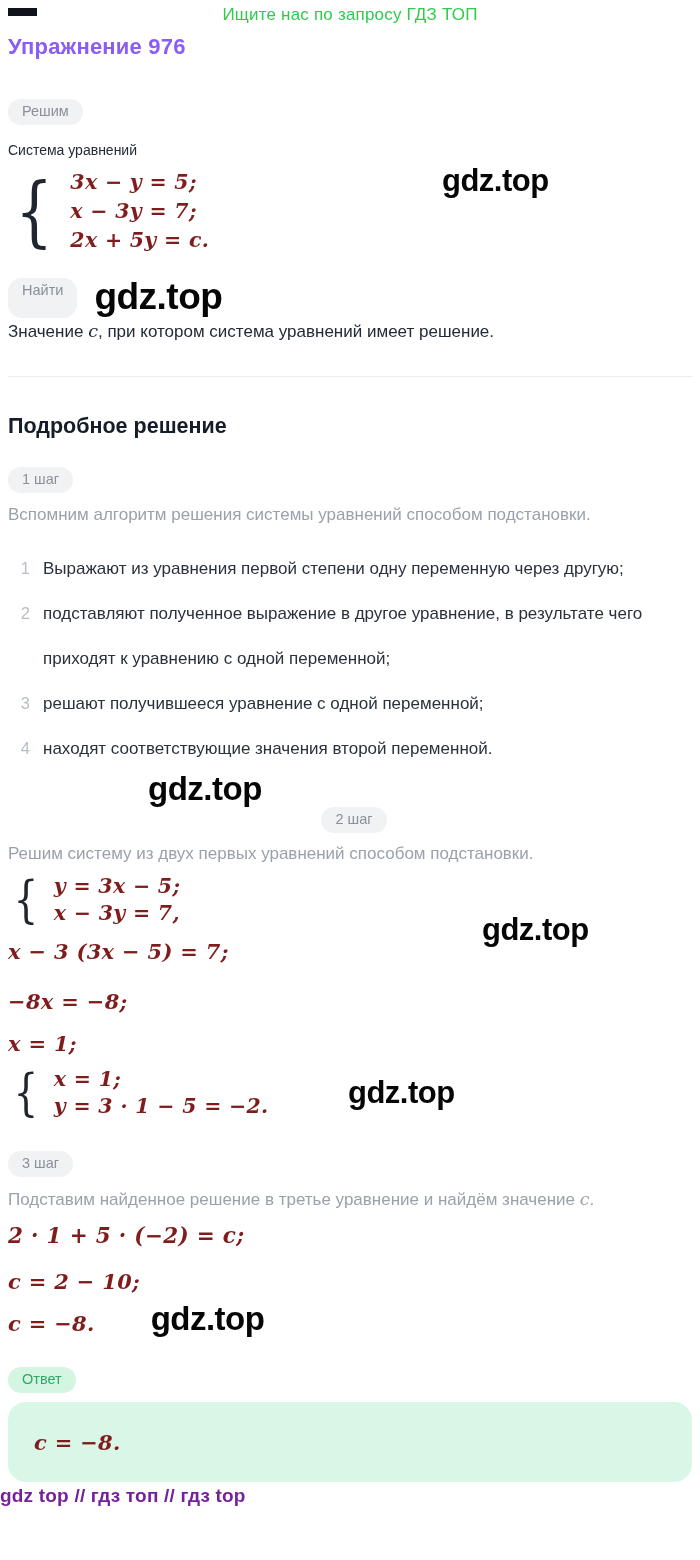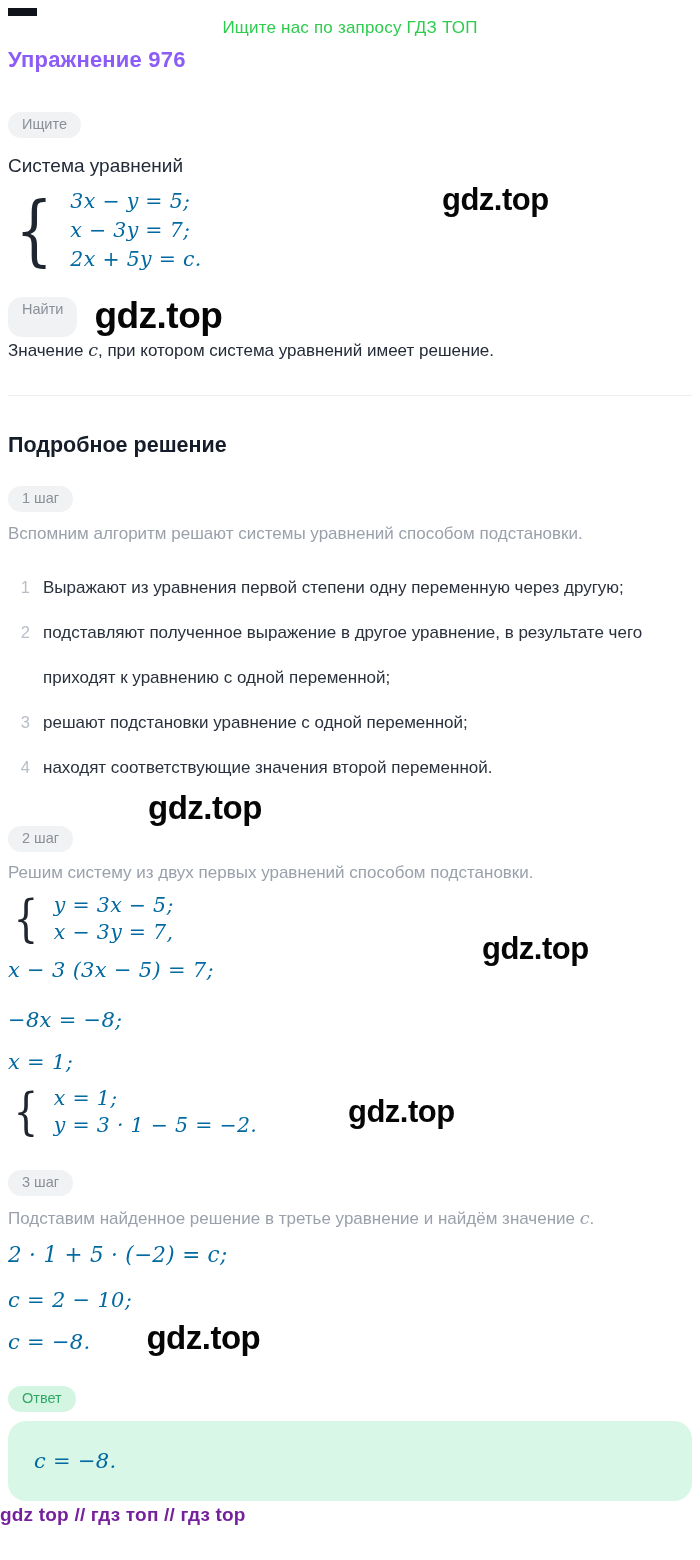--- a/index.html
+++ b/index.html
@@ -12,21 +12,21 @@
     overflow: hidden;
   }
   .page { position: relative; width: 700px; height: 1560px; }
 
   .corner-mark {
     position: absolute; left: 8px; top: 8px;
     width: 29px; height: 8px; background: #10131a;
   }
 
   .promo {
-    padding-top: 18px; text-align: center;
+    padding-top: 5px; text-align: center;
     font-size: 17px; color: #2dcc4d; letter-spacing: 0.2px;
   }
 
   h1.title {
     margin: 9px 0 0 8px; font-size: 22px; font-weight: 700;
     color: #8b5cf6; letter-spacing: 0.2px;
   }
   h2.solution-title {
     margin: 37px 0 0 8px; font-size: 21.5px; font-weight: 700;
     color: #141d29;
@@ -36,40 +36,40 @@
   .badge {
     display: inline-block;
     background: #f1f2f4; color: #8a9099;
     font-size: 14.5px; line-height: 17px;
     padding: 4px 14px 5px; border-radius: 14px;
     white-space: nowrap;
   }
   .badge.green { background: #d5f5e3; color: #2fa866; }
 
   .given-badge-row { margin-top: 39px; }
-  .given-intro { margin: 17px 0 0 8px; font-size: 19px; color: #232b38; }
+  .given-intro { margin: 17px 0 0 8px; font-size: 14px; color: #232b38; }
 
   .system { display: flex; align-items: center; position: relative; }
   .sys3 { margin: 9px 0 0 10px; height: 88px; }
   .sys2 { margin: 8px 0 0 10px; height: 56px; }
   .sys2b { margin: 9px 0 0 10px; height: 56px; }
   .brace {
     font-family: "DejaVu Serif", "Liberation Serif", serif;
     font-weight: 400; color: #20262f;
     transform: scaleX(0.78);
   }
   .sys3 .brace { font-size: 76px; line-height: 88px; }
   .sys2 .brace, .sys2b .brace { font-size: 50px; line-height: 56px; }
   .sys-lines { margin-left: 12px; }
   .sys-lines .math { line-height: 29px; font-size: 20.5px; }
   .sys2 .sys-lines .math, .sys2b .sys-lines .math { line-height: 27px; }
 
   .math {
     font-family: "DejaVu Serif", "Liberation Serif", serif;
-    font-style: italic; color: #0369a1; letter-spacing: 0.3px;
+    font-style: italic; color: #7f1d1d; letter-spacing: 0.3px; font-weight: bold;
   }
   .eq { margin-left: 8px; font-size: 21px; line-height: 25px; }
 
   .wm {
     font-family: "Liberation Sans", sans-serif;
     font-weight: 700; color: #060606; letter-spacing: -0.5px;
     white-space: nowrap;
   }
   .wm-sys1 { position: absolute; left: 432px; top: -4px; font-size: 31px; }
   .wm-find { font-size: 37px; margin-left: 17px; position: relative; top: -2px; }
@@ -94,21 +94,21 @@
   .algo-list { margin: 21px 0 0 8px; }
   .algo-item { display: flex; }
   .algo-num {
     width: 22px; flex: 0 0 22px; text-align: right;
     color: #b8bec7; font-size: 16.5px; line-height: 45px; margin-right: 13px;
   }
   .algo-text {
     font-size: 17px; color: #2a313d; line-height: 45px; width: 640px;
   }
 
-  .step2-badge-row { margin-top: 0; }
+  .step2-badge-row { margin-top: 0; text-align: center; }
   .step3-badge-row { margin-top: 30px; }
 
   .m1 { margin-top: 11px; }
   .m2 { margin-top: 21px; }
   .m3 { margin-top: 25px; }
   .m4 { margin-top: 17px; }
   .m5 { margin-top: 13px; font-size: 21.5px; line-height: 26px; }
   .m6 { margin-top: 20px; }
 
   .final-row { margin: 11px 0 0 8px; display: flex; align-items: center; height: 37px; }
@@ -131,21 +131,21 @@
 
 <div class="page">
 
   <div class="corner-mark"></div>
 
   <div class="promo">Ищите нас по запросу ГДЗ ТОП</div>
 
   <h1 class="title">Упражнение 976</h1>
 
   <div class="badge-row given-badge-row">
-    <span class="badge">Ищите</span>
+    <span class="badge">Решим</span>
   </div>
   <div class="given-intro">Система уравнений</div>
 
   <div class="system sys3">
     <span class="brace">{</span>
     <div class="sys-lines">
       <div class="math">3x − y = 5;</div>
       <div class="math">x − 3y = 7;</div>
       <div class="math">2x + 5y = c.</div>
     </div>
@@ -160,34 +160,34 @@
     <span>Значение </span><span class="var-serif">c</span><span>, при котором система уравнений имеет решение.</span>
   </div>
 
   <hr class="divider">
 
   <h2 class="solution-title">Подробное решение</h2>
 
   <div class="badge-row step1-badge-row">
     <span class="badge">1 шаг</span>
   </div>
-  <div class="step-intro">Вспомним алгоритм решают системы уравнений способом подстановки.</div>
+  <div class="step-intro">Вспомним алгоритм решения системы уравнений способом подстановки.</div>
 
   <div class="algo-list">
     <div class="algo-item">
       <span class="algo-num">1</span>
       <span class="algo-text">Выражают из уравнения первой степени одну переменную через другую;</span>
     </div>
     <div class="algo-item">
       <span class="algo-num">2</span>
       <span class="algo-text">подставляют полученное выражение в другое уравнение, в результате чего приходят к уравнению с одной переменной;</span>
     </div>
     <div class="algo-item">
       <span class="algo-num">3</span>
-      <span class="algo-text">решают подстановки уравнение с одной переменной;</span>
+      <span class="algo-text">решают получившееся уравнение с одной переменной;</span>
     </div>
     <div class="algo-item">
       <span class="algo-num">4</span>
       <span class="algo-text">находят соответствующие значения второй переменной.</span>
     </div>
   </div>
 
   <div class="wm wm-step2-block">gdz.top</div>
 
   <div class="badge-row step2-badge-row">

